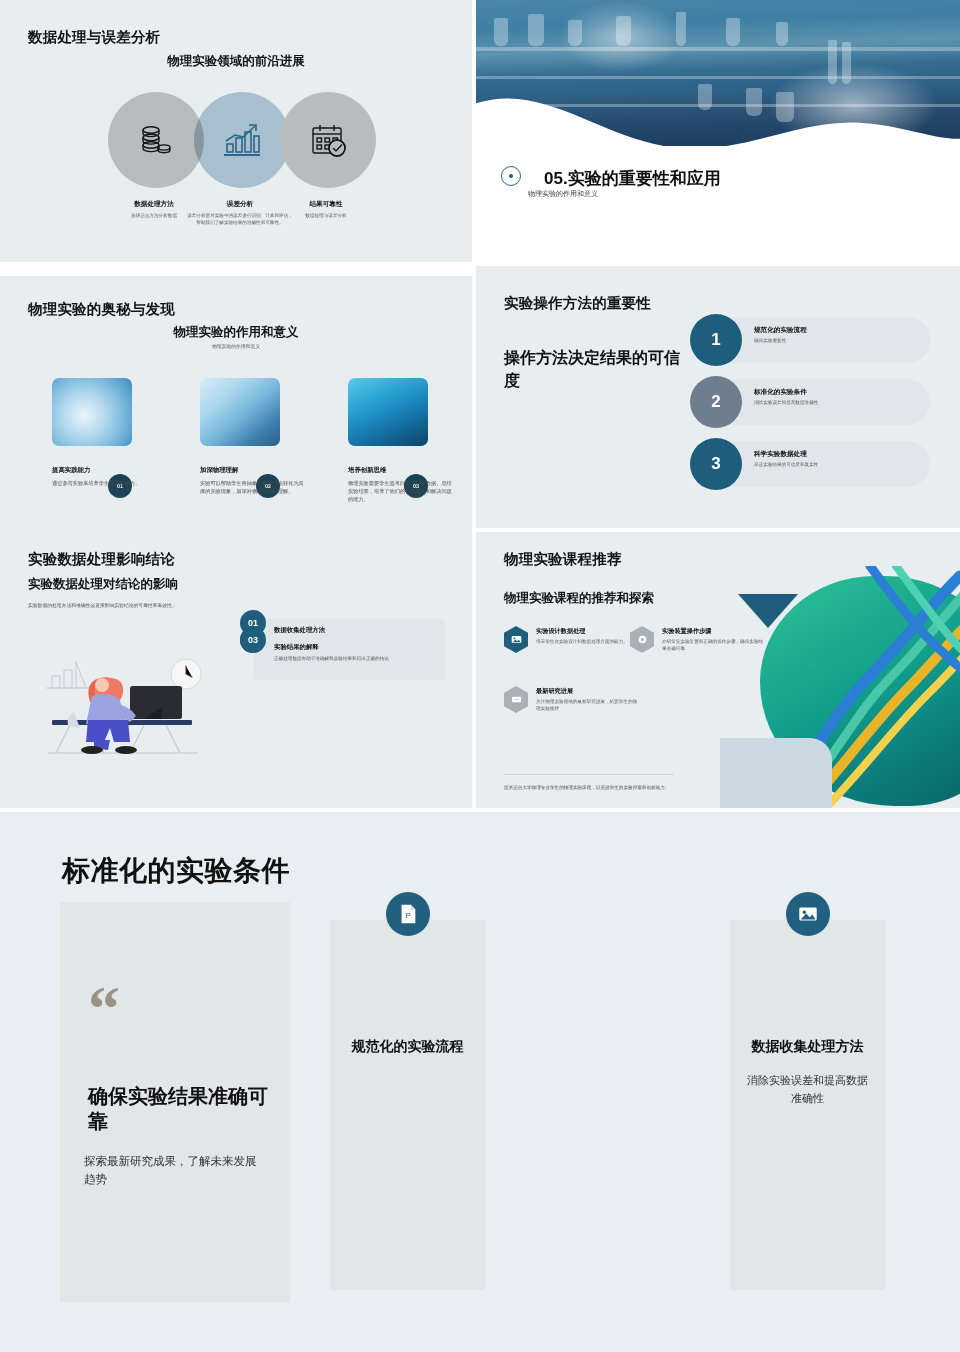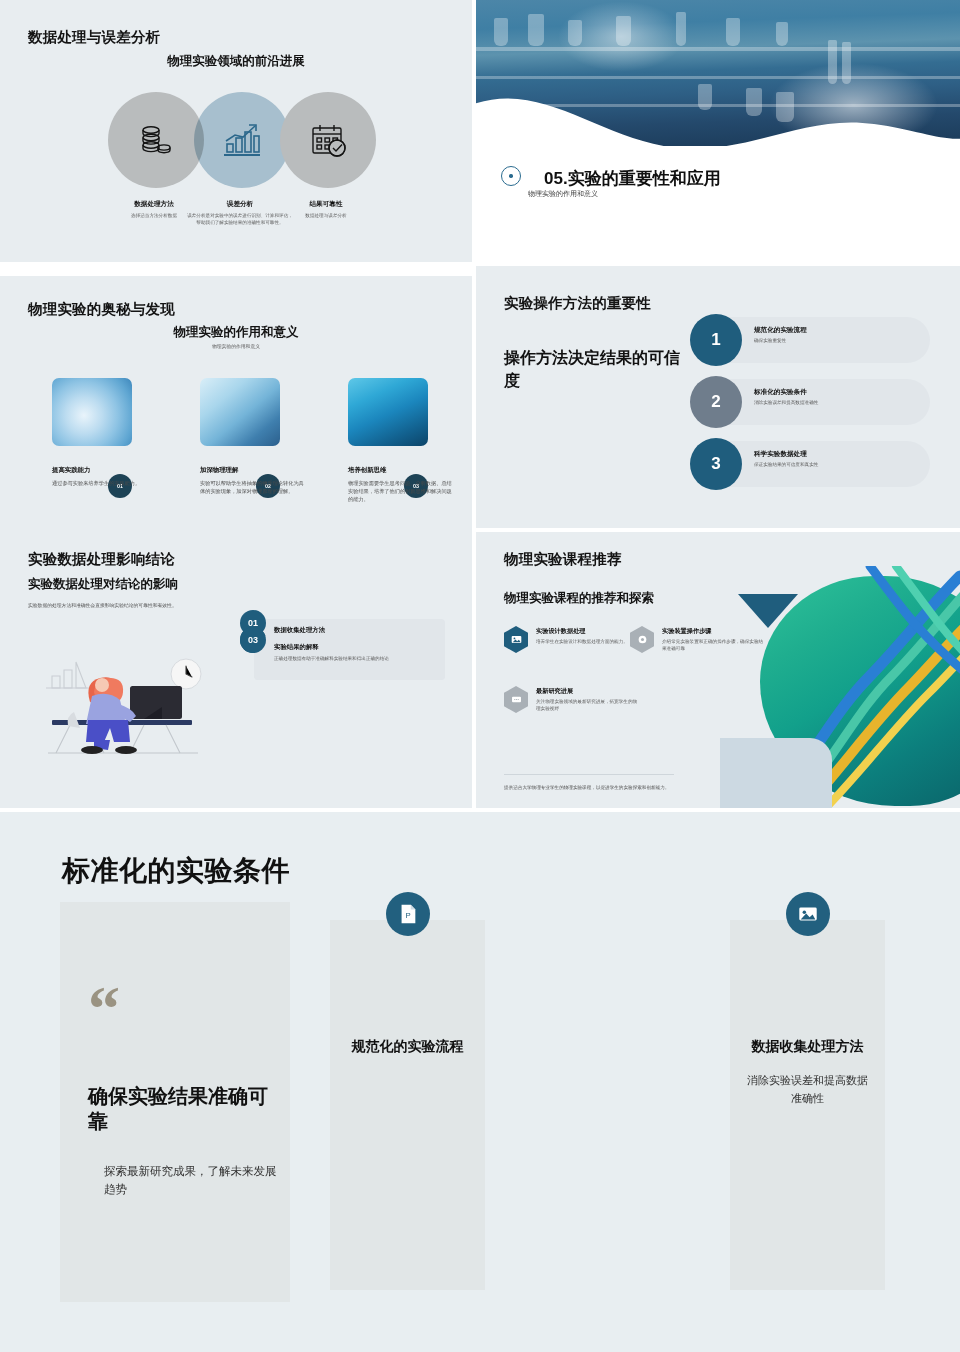--- a/index.html
+++ b/index.html
@@ -115,21 +115,21 @@
   .feat .ftxt h4{margin:0 0 3px 0;font-size:6.2px;font-weight:bold;color:#111;}
   .footnote{position:absolute;left:28px;top:252px;width:170px;font-size:4.6px;color:#4d4d4d;line-height:1.6;}
   .divline{position:absolute;left:28px;top:242px;width:170px;height:1px;background:#cfd6db;}
 
   
   #hero{position:absolute;left:0;top:812px;width:960px;height:540px;background:#e8eef1;}
   #hero .h-title{position:absolute;left:62px;top:40px;font-size:28px;font-weight:bold;color:#111;letter-spacing:.5px;}
   .quote-card{position:absolute;left:60px;top:90px;width:230px;height:400px;background:#e1e6e7;}
   .qmark{position:absolute;left:28px;top:88px;font-size:64px;line-height:.6;color:#9a9382;font-family:"Liberation Serif",serif;font-weight:bold;}
   .q-head{position:absolute;left:28px;top:182px;width:180px;font-size:20px;font-weight:bold;color:#111;line-height:1.25;}
-  .q-body{position:absolute;left:44px;top:250px;width:178px;font-size:11.5px;color:#2f2f2f;line-height:1.6;margin-top:10px;}
+  .q-body{position:absolute;left:24px;top:250px;width:178px;font-size:11.5px;color:#2f2f2f;line-height:1.6;}
   .card{position:absolute;top:108px;width:155px;height:370px;background:#e1e6e7;}
   .card .ic{position:absolute;left:50%;transform:translateX(-50%);top:-28px;width:44px;height:44px;border-radius:50%;background:#22607f;display:flex;align-items:center;justify-content:center;}
   .card h3{position:absolute;left:10px;right:10px;top:118px;margin:0;text-align:center;font-size:14px;font-weight:bold;color:#111;}
   .card p{position:absolute;left:14px;right:14px;top:152px;margin:0;text-align:center;font-size:11px;color:#2f2f2f;line-height:1.62;}
   .card.cA{left:330px;}
   .card.cB{left:530px;}
   .card.cC{left:730px;}
 </style>
 </head>
 <body>

